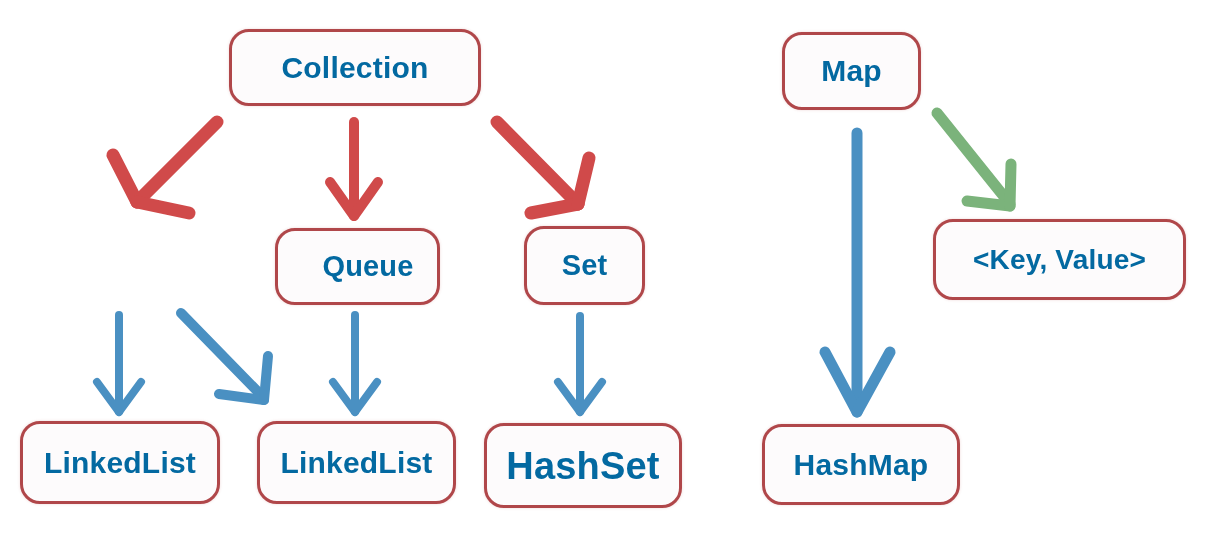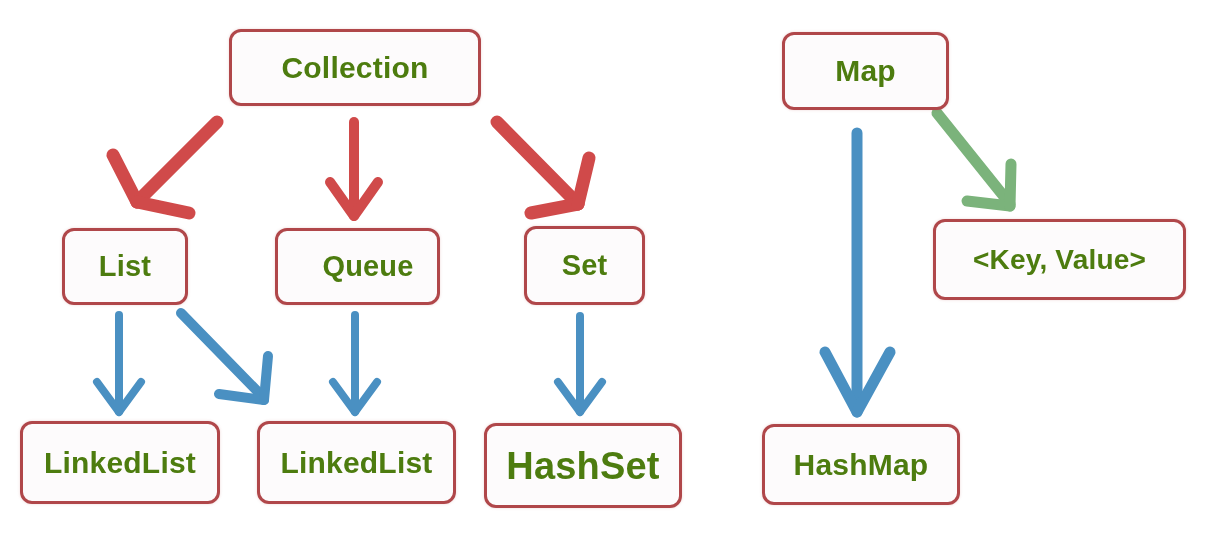--- a/index.html
+++ b/index.html
@@ -23,26 +23,26 @@
     position: absolute;
     inset: 0;
     width: 1205px;
     height: 548px;
     display: block;
   }
   .node-box {
     position: absolute;
     box-sizing: border-box;
     border: 3px solid #b0474a;
-    border-radius: 12px;
+    border-radius: 20px;
     background: #fdfbfc;
     display: flex;
     align-items: center;
     justify-content: center;
-    color: #4d7c0f;
+    color: #0369a1;
     font-weight: bold;
     font-family: "Liberation Sans", sans-serif;
     letter-spacing: 0.2px;
     box-shadow: 0 0 3px rgba(176,71,74,0.22);
     user-select: none;
   }
   .node-label {
     display: block;
     line-height: 1;
     white-space: nowrap;
@@ -107,23 +107,20 @@
       <path d="M 937 113 L 1010 204"></path>
       <path d="M 1010 206 L 967 201"></path>
       <path d="M 1010 206 L 1011 164"></path>
     </g>
   </svg>
 
   <div class="node-box" style="left:229px; top:29px; width:252px; height:77px; font-size:30px;">
     <span class="node-label">Collection</span>
   </div>
 
-  <div class="node-box" style="left:62px; top:228px; width:126px; height:77px; font-size:29px;">
-    <span class="node-label">List</span>
-  </div>
 
   <div class="node-box" style="left:275px; top:228px; width:165px; height:77px; font-size:29px;padding-left:21px;">
     <span class="node-label">Queue</span>
   </div>
 
   <div class="node-box" style="left:524px; top:226px; width:121px; height:79px; font-size:29px;">
     <span class="node-label">Set</span>
   </div>
 
   <div class="node-box" style="left:20px; top:421px; width:200px; height:83px; font-size:30px;">
@@ -131,21 +128,21 @@
   </div>
 
   <div class="node-box" style="left:257px; top:421px; width:199px; height:83px; font-size:30px;">
     <span class="node-label">LinkedList</span>
   </div>
 
   <div class="node-box" style="left:484px; top:423px; width:198px; height:85px; font-size:38px;">
     <span class="node-label">HashSet</span>
   </div>
 
-  <div class="node-box" style="left:782px; top:32px; width:167px; height:78px; font-size:30px;">
+  <div class="node-box" style="left:782px; top:32px; width:139px; height:78px; font-size:30px;">
     <span class="node-label">Map</span>
   </div>
 
   <div class="node-box" style="left:762px; top:424px; width:198px; height:81px; font-size:30px;">
     <span class="node-label">HashMap</span>
   </div>
 
   <div class="node-box" style="left:933px; top:219px; width:253px; height:81px; font-size:28px;">
     <span class="node-label">&lt;Key, Value&gt;</span>
   </div>

